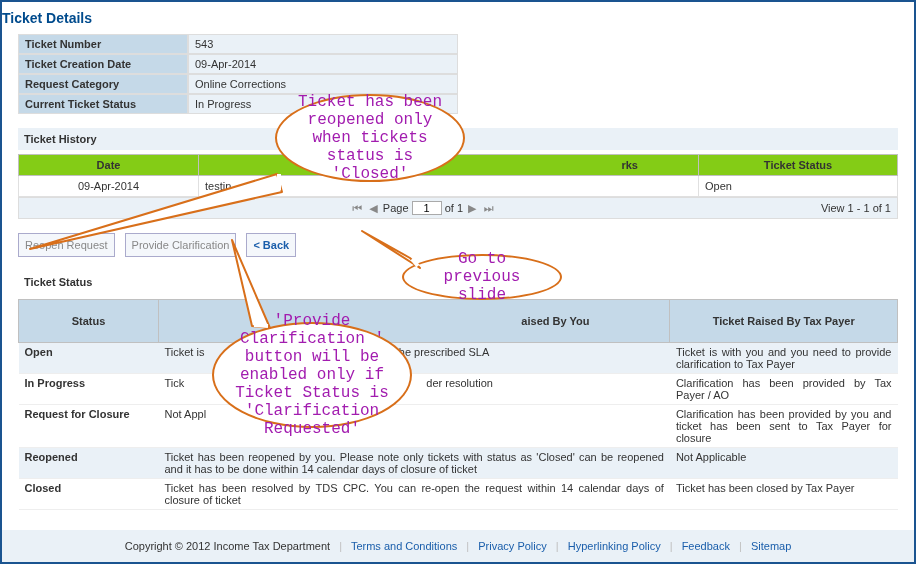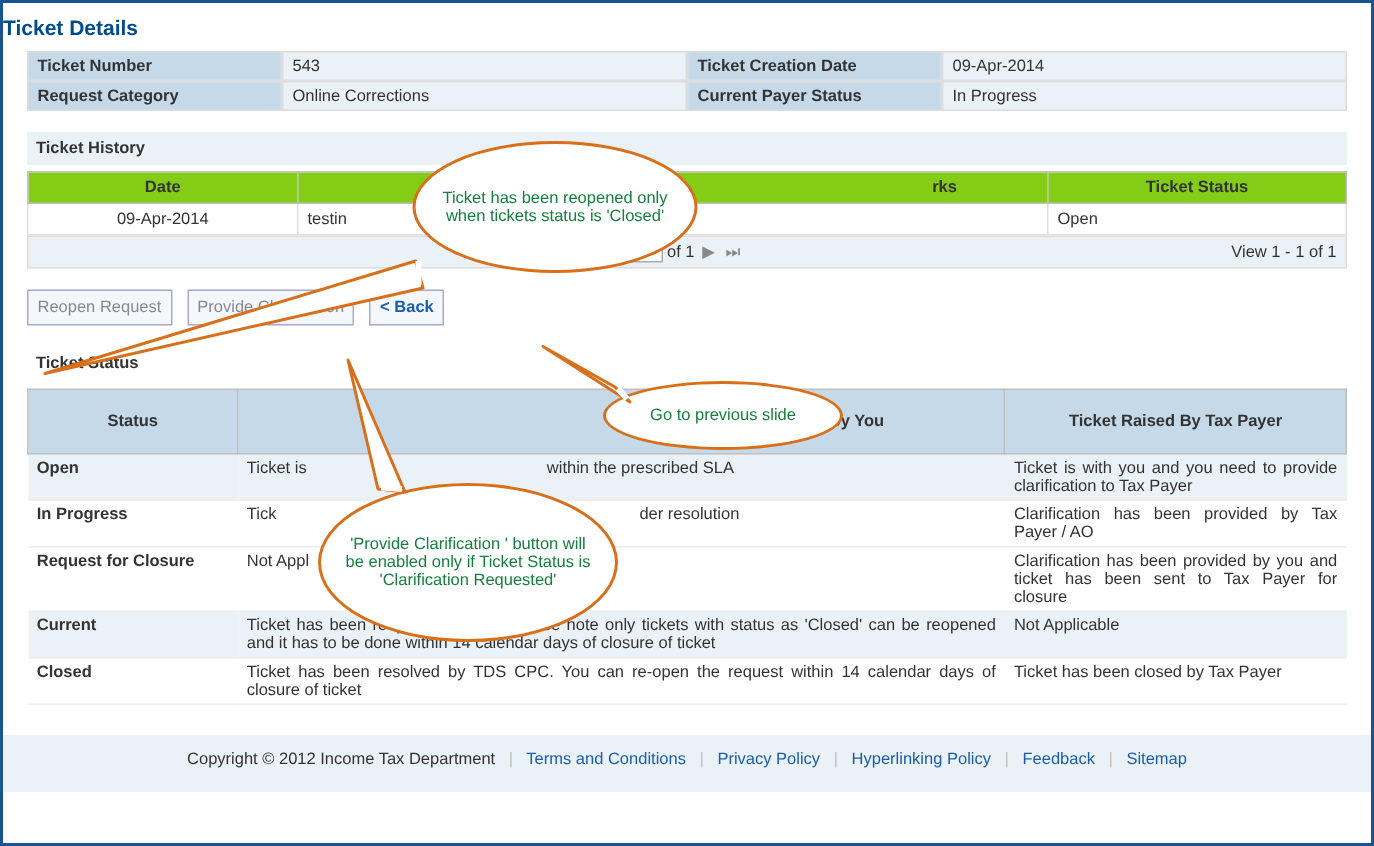--- a/index.html
+++ b/index.html
@@ -1,19 +1,19 @@
 <!DOCTYPE html>
 <html><head>
 <meta charset="utf-8">
 <style>
 * { box-sizing: border-box; margin: 0; padding: 0; }
 body { font-family: Verdana, Arial, sans-serif; font-size: 11px; color: #333; background: #fff; width: 916px; height: 564px; position: relative; border: 2px solid #1a5490; }
 .page-title { text-align: left; color: #004b8d; font-weight: bold; font-size: 14px; padding: 8px 0; }
 .content { padding: 0 16px; }
-.kv-row { display: flex; }
+.kv-row { display: flex; flex-direction: column; }
 .kv-block { display: flex; width: 50%; }
 .kv-label { background: #c5d9e8; font-weight: bold; padding: 3px 6px; width: 170px; border: 1px solid #ddd; font-size: 11px; }
 .kv-value { background: #eaf1f7; padding: 3px 6px; flex: 1; border: 1px solid #ddd; font-size: 11px; }
 .section-title { background: #eaf1f7; font-weight: bold; padding: 5px 6px; margin-top: 14px; font-size: 11px; }
 table.history { width: 100%; border-collapse: collapse; font-size: 11px; margin-top: 4px; }
 table.history th { background: #84cc16; font-weight: bold; text-align: center; padding: 4px; border: 1px solid #c0c0c0; }
 table.history td { padding: 4px 6px; border: 1px solid #e0e0e0; }
 .pager-row { background: #eaf1f7; padding: 3px 6px; display: flex; align-items: center; font-size: 11px; border: 1px solid #ddd; }
 .pager-center { flex: 1; text-align: center; }
 .pager-center input { width: 30px; text-align: center; font-size: 11px; border: 1px solid #aaa; }
@@ -24,21 +24,21 @@
 .btn.active { color: #1a5eab; font-weight: bold; cursor: pointer; }
 table.status { width: 100%; border-collapse: collapse; font-size: 11px; margin-top: 6px; }
 table.status th { background: #c5d9e8; font-weight: bold; text-align: center; padding: 15px; border: 1px solid #c0c0c0; }
 table.status td { padding: 3px 6px; border-bottom: 1px solid #eee; vertical-align: top; text-align: justify; }
 table.status tr.alt td { background: #eaf1f7; }
 table.status td.stat { font-weight: bold; white-space: nowrap; width: 140px; }
 .footer { margin-top: 20px; background: #eaf1f7; padding: 10px 8px 16px; text-align: center; font-size: 11px; }
 .footer .sep { color: #c0c0c0; margin: 0 6px; }
 .footer a { color: #1a5eab; text-decoration: none; }
 .callout { position: absolute; z-index: 50; }
-.callout .bubble { border: 2px solid #d86f1a; border-radius: 50%; background: #fff; display: flex; align-items: center; justify-content: center; text-align: center; padding: 10px 16px; font-size: 11px; color: #15803d; }
+.callout .bubble { border: 2px solid #d86f1a; border-radius: 50%; background: #fff; display: flex; align-items: center; justify-content: center; text-align: center; padding: 10px 16px; font-size: 16px; color: #a21caf; font-family: Liberation Mono, monospace; }
 .callout svg { position: absolute; overflow: visible; }
 </style>
 </head>
 <body>
 
 <div class="page-title">Ticket Details</div>
 
 <div class="content">
   <div class="kv-row">
     <div class="kv-block">
@@ -49,21 +49,21 @@
       <div class="kv-label">Ticket Creation Date</div>
       <div class="kv-value">09-Apr-2014</div>
     </div>
   </div>
   <div class="kv-row">
     <div class="kv-block">
       <div class="kv-label">Request Category</div>
       <div class="kv-value">Online Corrections</div>
     </div>
     <div class="kv-block">
-      <div class="kv-label">Current Payer Status</div>
+      <div class="kv-label">Current Ticket Status</div>
       <div class="kv-value">In Progress</div>
     </div>
   </div>
 
   <div class="section-title">Ticket History</div>
   <table class="history">
     <tbody>
         <tr>
       <th style="width:180px">Date</th>
       <th style="width:500px;text-align:right;padding-right:60px">rks</th>
@@ -112,21 +112,21 @@
       <td class="stat">In Progress</td>
       <td><span>Tick</span><span style="visibility:hidden">xxxxxxxxxxxxxxxxxxxxxxxxxxxxxxxxxxxxxxxxxxxx</span><span>der resolution</span></td>
       <td>Clarification has been provided by Tax Payer / AO</td>
     </tr>
     <tr>
       <td class="stat">Request for Closure</td>
       <td>Not Appl</td>
       <td>Clarification has been provided by you and ticket has been sent to Tax Payer for closure</td>
     </tr>
     <tr class="alt">
-      <td class="stat">Current</td>
+      <td class="stat">Reopened</td>
       <td>Ticket has been reopened by you. Please note only tickets with status as 'Closed' can be reopened and it has to be done within 14 calendar days of closure of ticket</td>
       <td>Not Applicable</td>
     </tr>
     <tr>
       <td class="stat">Closed</td>
       <td>Ticket has been resolved by TDS CPC. You can re-open the request within 14 calendar days of closure of ticket</td>
       <td>Ticket has been closed by Tax Payer</td>
     </tr>
   </tbody>
     </table>

